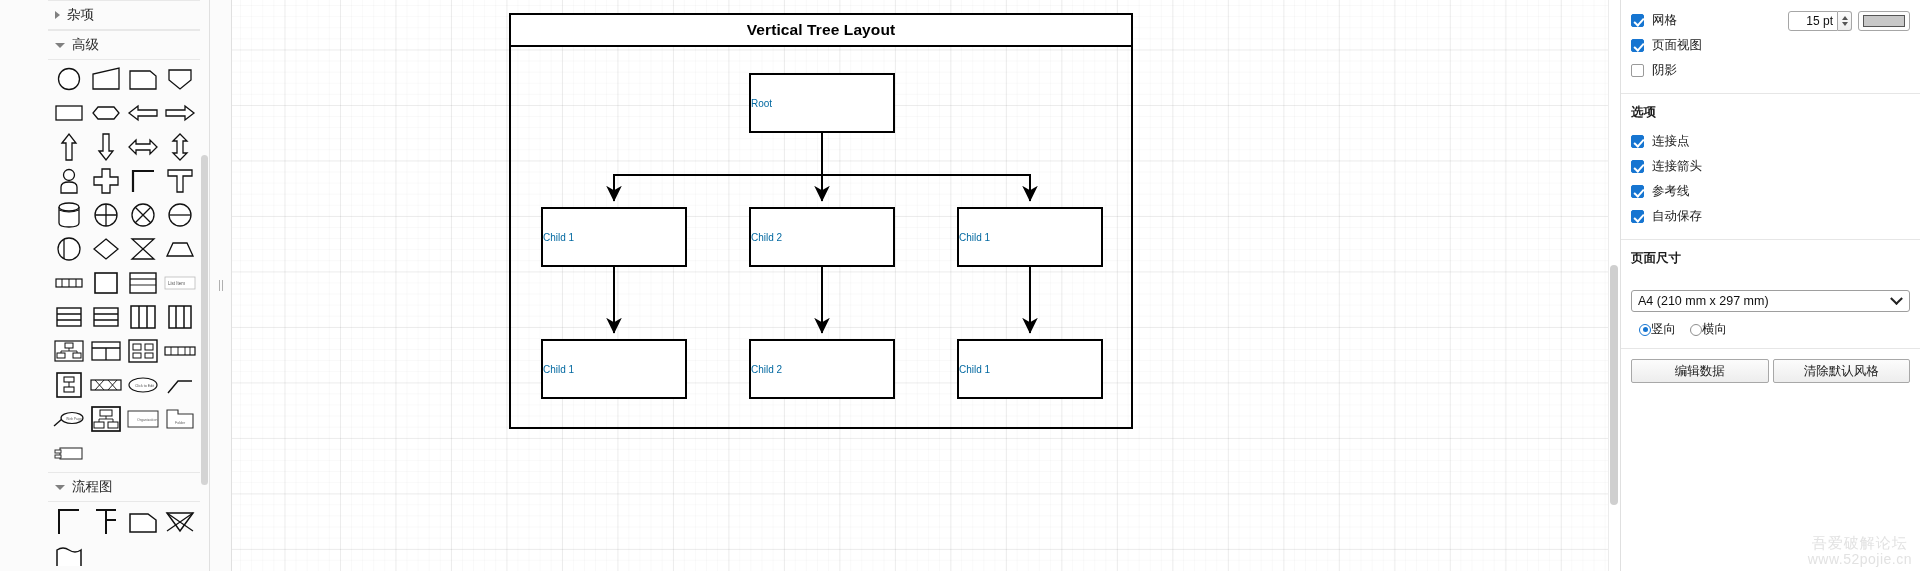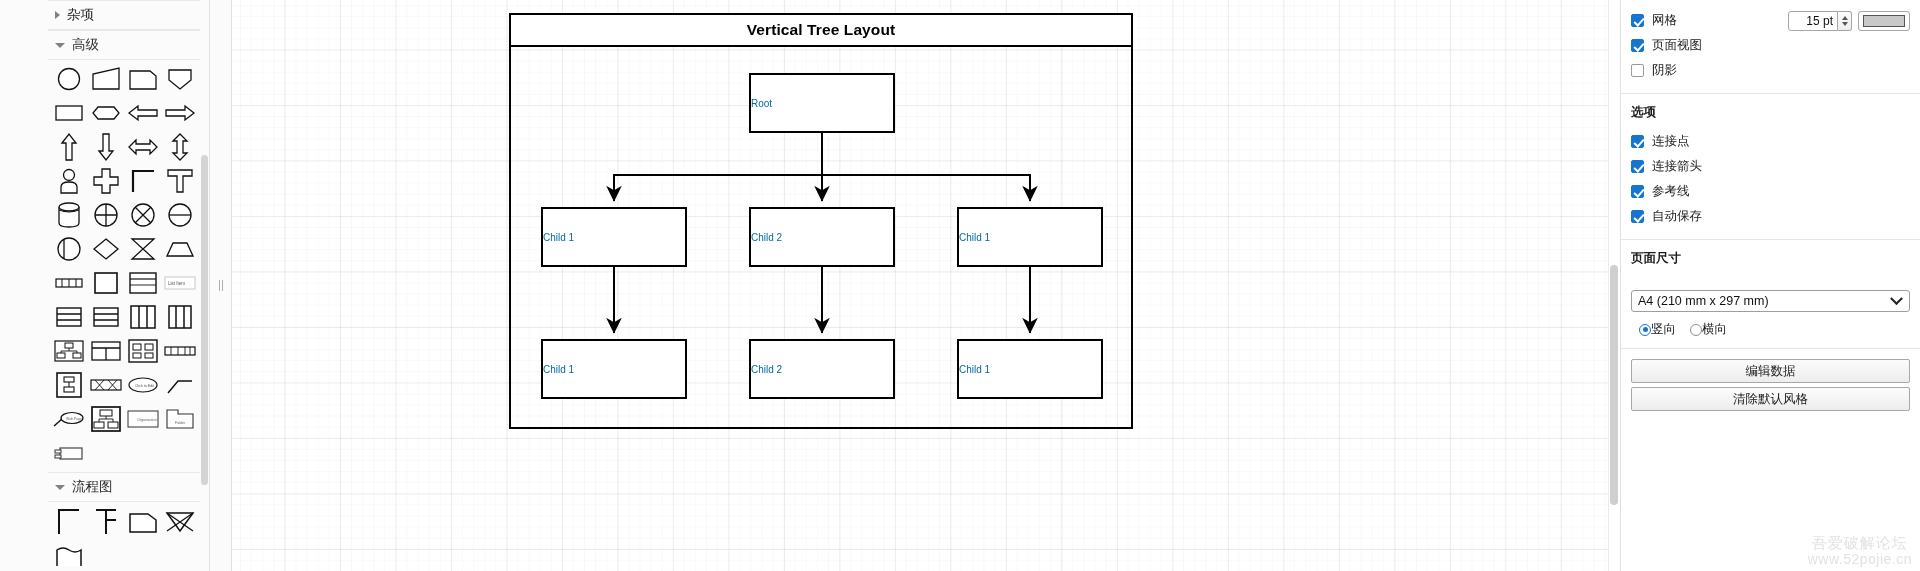--- a/index.html
+++ b/index.html
@@ -221,21 +221,21 @@
   .rb {
     width: 12px; height: 12px; border-radius: 50%;
     border: 1px solid #8e8e8e; background: #fff; position: relative; flex: none;
   }
   .rb.on { border-color: #1675d1; }
   .rb.on::after {
     content:""; position: absolute; left: 2.5px; top: 2.5px;
     width: 5px; height: 5px; border-radius: 50%; background: #1675d1;
   }
   .radio-label { font-size: 12.5px; margin-right: 14px; }
-  .btn-stack { display: flex; flex-direction: column; gap: 4px; margin-top: 2px; }
+  .btn-stack { display: flex; flex-direction: row; gap: 4px; margin-top: 2px; }
 
   .watermark {
     position: absolute; right: 8px; bottom: 4px;
     text-align: center; color: #e2e2e2;
     font-size: 15px; line-height: 1.15; user-select: none;
     letter-spacing: 1px;
   }
   .watermark .wm2 { font-size: 14px; letter-spacing: 0.5px; text-align: center; }
 </style>
 </head>

